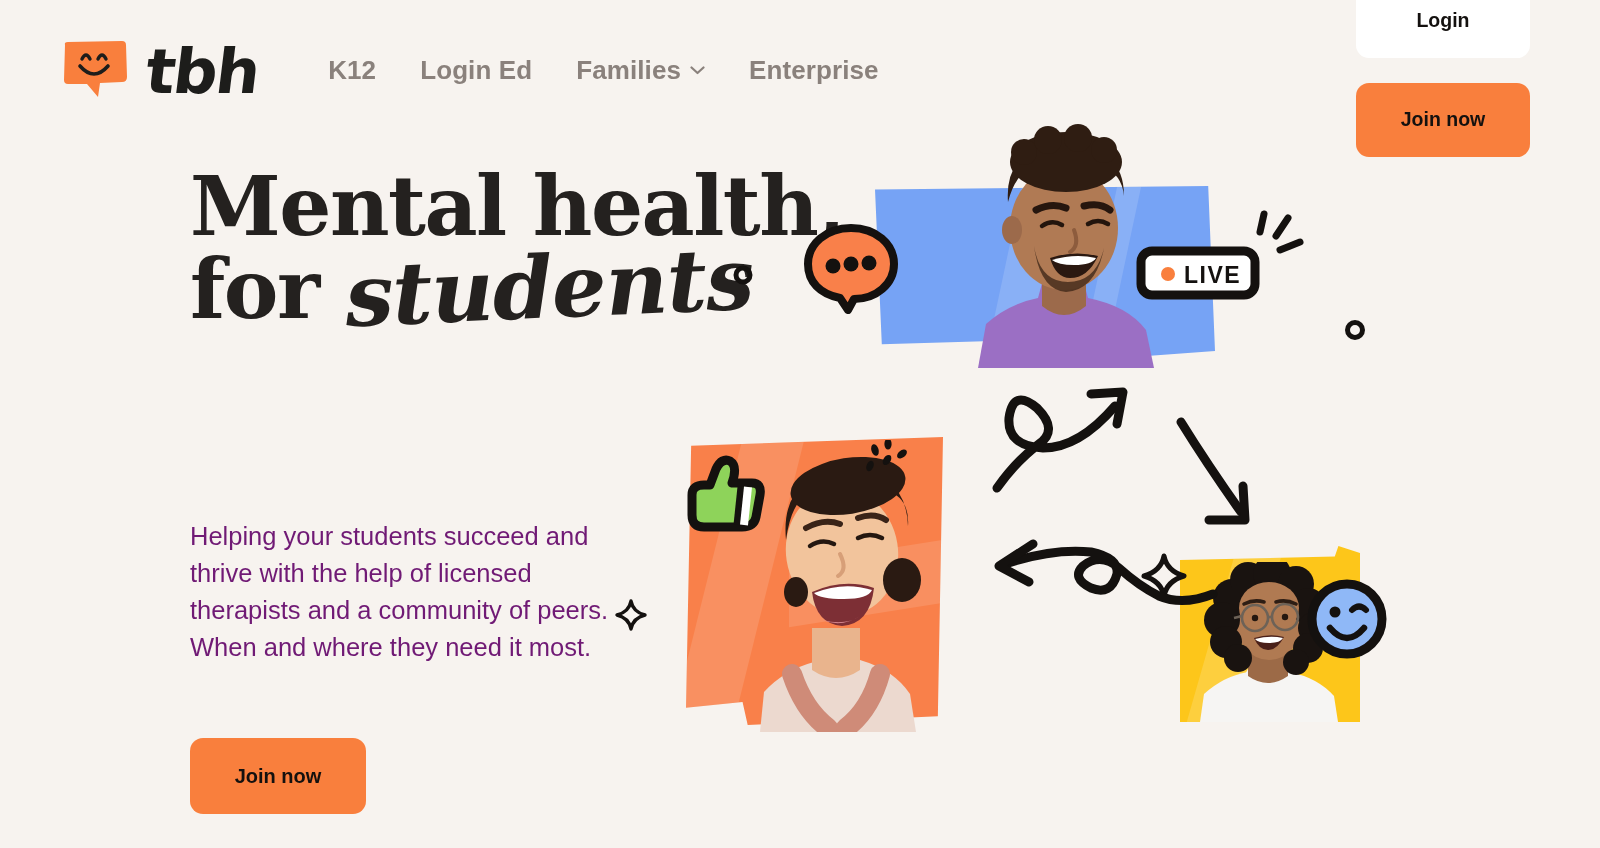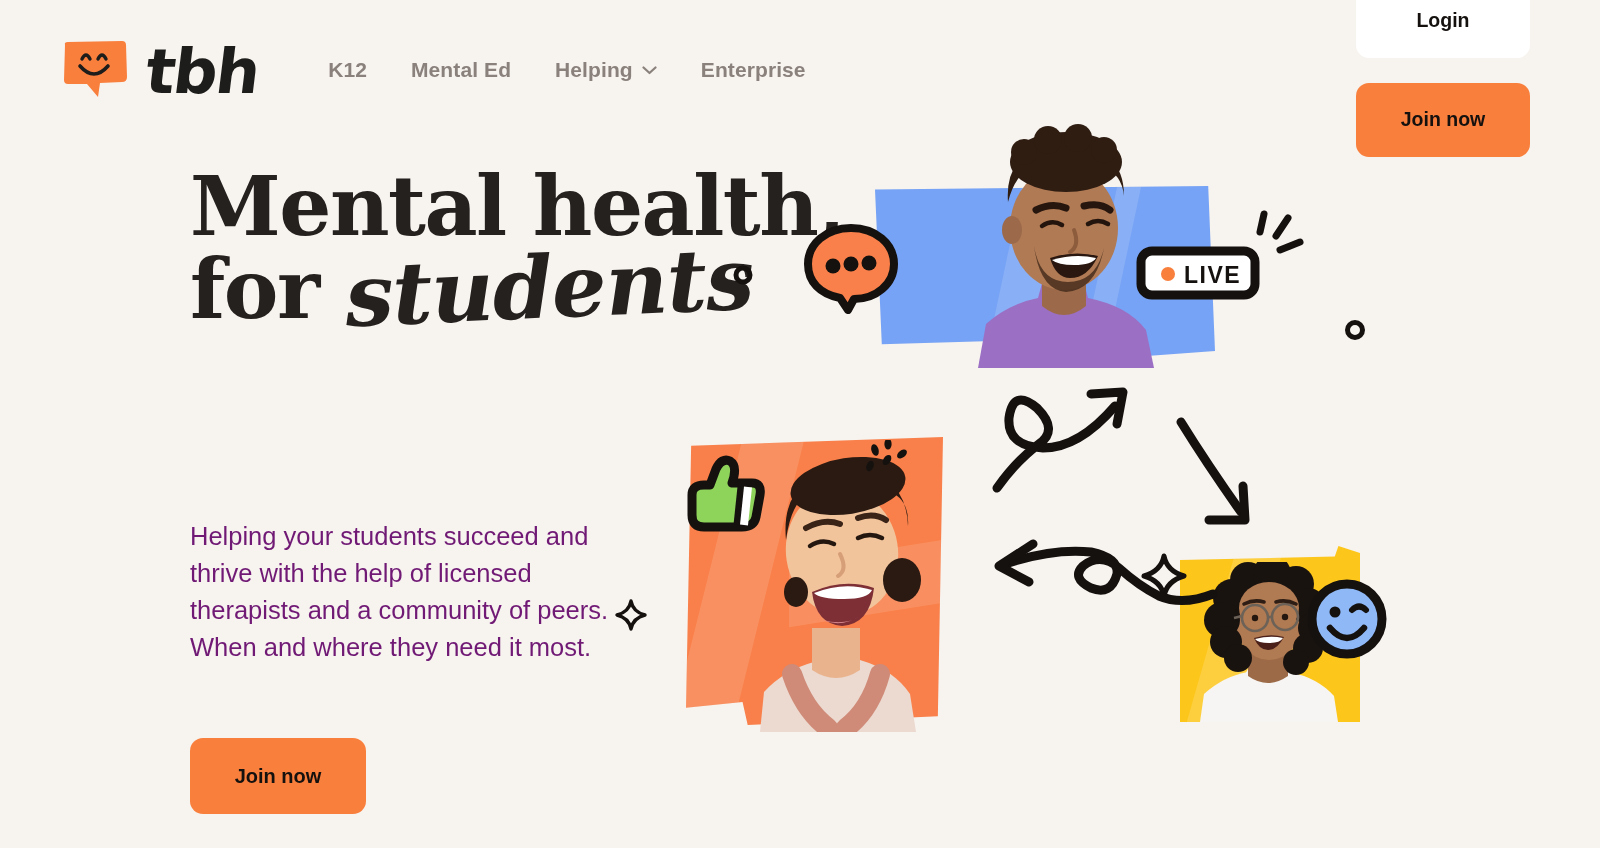--- a/index.html
+++ b/index.html
@@ -62,21 +62,21 @@
     display: flex;
     align-items: center;
     gap: 44px;
     flex: 1;
   }
 
   .nav-item {
     display: flex;
     align-items: center;
     gap: 9px;
-    font-size: 21px;
+    font-size: 26px;
     font-weight: bold;
     color: #8a817c;
     cursor: pointer;
     letter-spacing: 0.1px;
     white-space: nowrap;
   }
 
   .chev { display: block; width: 15px; height: 9px; }
 
   .header-actions {
@@ -235,24 +235,24 @@
         <path d="M20 27 q14 16 28 0" stroke="#1d1d1b" stroke-width="3.6" fill="none" stroke-linecap="round"></path>
       </svg>
       <span class="brand-word">tbh</span>
     </div>
 
     <nav class="nav">
       <div class="nav-item">
         <span>K12</span>
       </div>
       <div class="nav-item">
-        <span>Mental Ed</span>
+        <span>Login Ed</span>
       </div>
       <div class="nav-item">
-        <span>Helping</span>
+        <span>Families</span>
         <svg class="chev" viewBox="0 0 15 9">
           <path d="M1.5 1.5 L7.5 7 L13.5 1.5" stroke="#8a817c" stroke-width="2.2" fill="none" stroke-linecap="round" stroke-linejoin="round"></path>
         </svg>
       </div>
       <div class="nav-item">
         <span>Enterprise</span>
       </div>
     </nav>
 
     <div class="header-actions">

